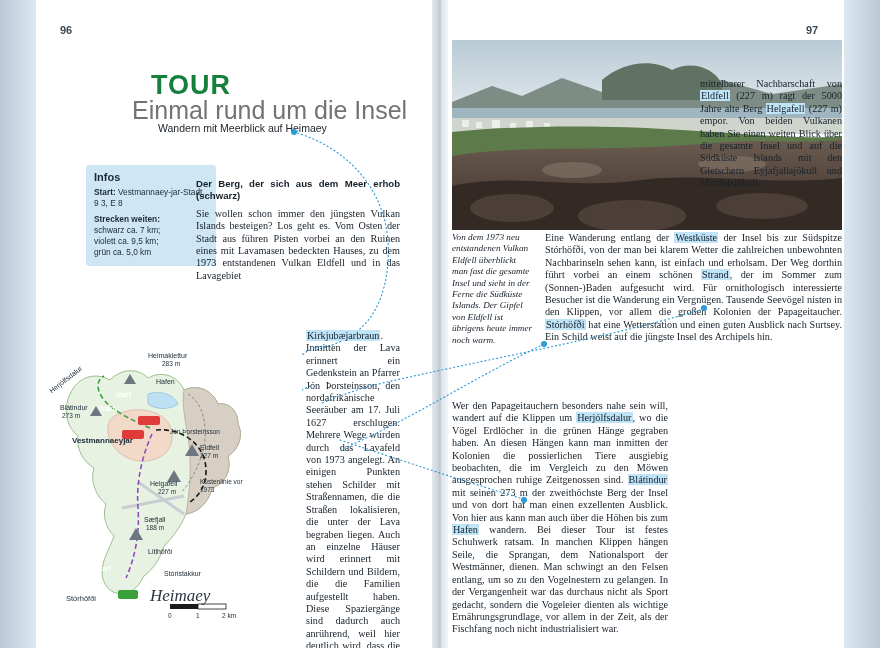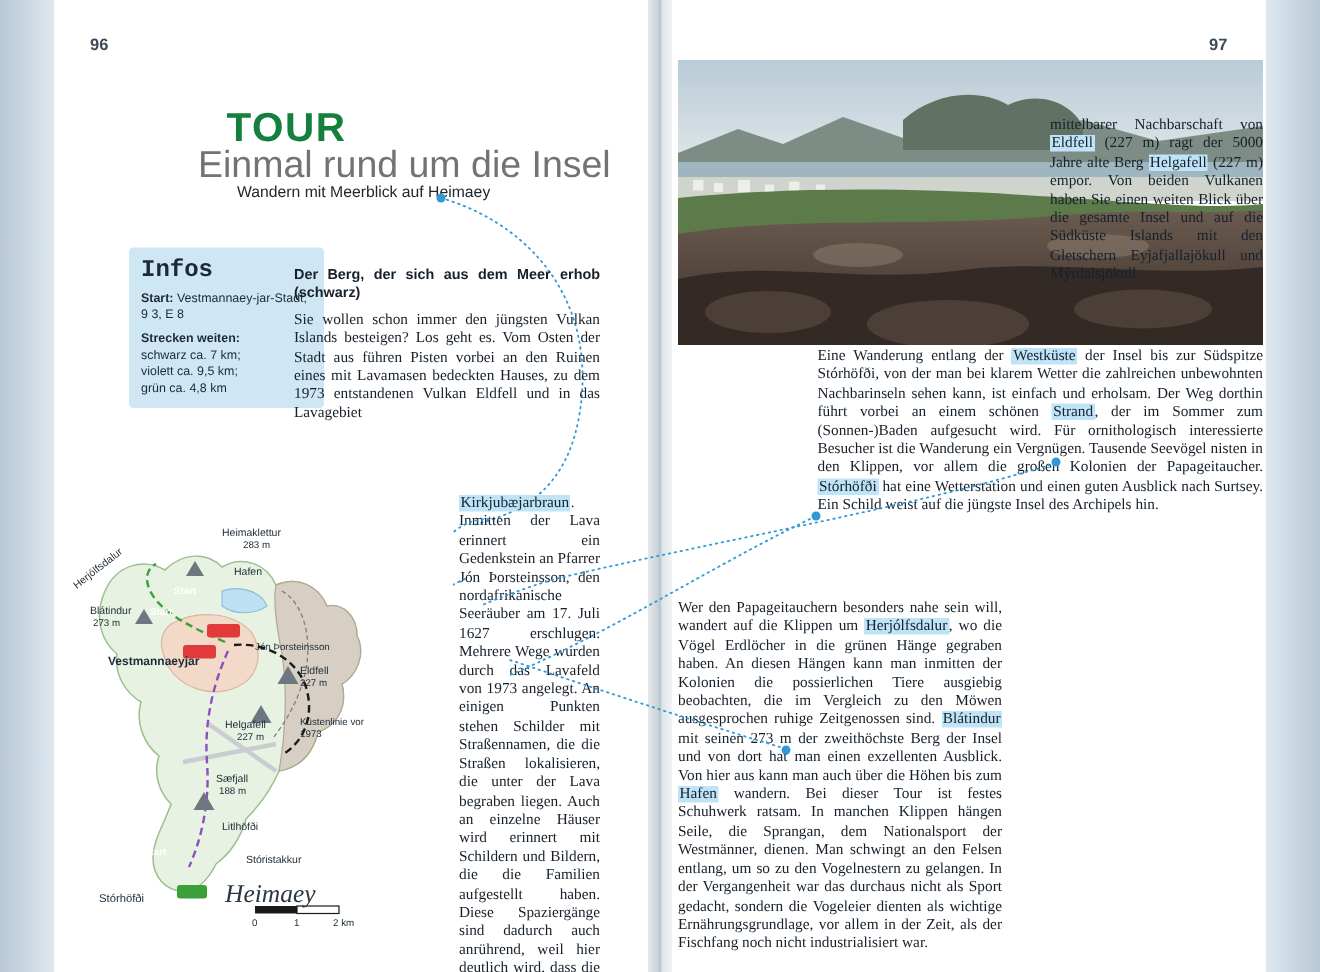--- a/index.html
+++ b/index.html
@@ -27,21 +27,21 @@
   h1.tour{position:absolute;left:145px;top:64px;margin:6px;
      font-family:"Liberation Sans",sans-serif;font-size:27px;letter-spacing:1px;
      color:#15803d;font-weight:bold;}
   h2.title{position:absolute;left:120px;top:84px;margin:12px;
      font-family:Liberation Sans, sans-serif;font-size:25px;color:#737373;font-weight:normal;}
   .subtitle{position:absolute;left:158px;top:122px;
      font-family:"Liberation Sans",sans-serif;font-size:10.5px;font-weight:normal;color:#20272e;}
 
   
   .infobox{position:absolute;left:86px;top:165px;width:114px;background:#cfe6f5;border-radius:3px;padding:6px 8px 8px 8px;}
-  .infobox .ib-title{font-family:Liberation Mono, monospace;font-weight:bold;font-size:16px;color:#1b2a36;margin-bottom:4px;}
+  .infobox .ib-title{font-family:Liberation Sans, sans-serif;font-weight:bold;font-size:11px;color:#1b2a36;margin-bottom:4px;}
   .infobox .ib-line{font-family:"Liberation Sans",sans-serif;font-size:8.3px;line-height:11px;color:#1b2a36;}
   .infobox .ib-line b{font-weight:bold;}
   .ib-sep{height:5px;}
 
   
   .col-left-text{position:absolute;left:196px;top:178px;width:204px;
      font-size:10.2px;line-height:12.4px;text-align:justify;color:#16202a;}
   .col-left-text p{margin:0 0 5px 0;}
   .col-left-text .head{font-family:"Liberation Sans",sans-serif;font-weight:bold;font-size:9.6px;}
   .hl{background:#bfe3f7;padding:0 1px;}
@@ -98,21 +98,21 @@
     <div class="ib-line">
       <b>Start:</b>
       <span>Vestmannaey-jar-Stadt,</span>
       <span>9 3, E 8</span>
     </div>
     <div class="ib-sep"></div>
     <div class="ib-line">
       <b>Strecken weiten:</b><br>
       <span>schwarz ca. 7 km;</span><br>
       <span>violett ca. 9,5 km;</span><br>
-      <span>grün ca. 4,8 km</span>
+      <span>grün ca. 5,0 km</span>
     </div>
   </div>
 
   <div class="col-left-text">
     <p class="head">Der Berg, der sich aus dem Meer erhob (schwarz)</p>
     <p><span>Sie wollen schon immer den jüngsten Vulkan Islands besteigen? Los geht es. Vom Osten der Stadt aus führen Pisten vorbei an den Ruinen eines mit Lavamasen bedeckten Hauses, zu dem 1973 entstandenen Vulkan Eldfell und in das Lavagebiet</span></p>
   </div>
 
   <div class="narrow">
     <p><span class="hl">Kirkjubæjarbraun</span><span>. Inmitten der Lava erinnert ein Gedenkstein an Pfarrer Jón Þorsteinsson, den nordafrikanische Seeräuber am 17. Juli 1627 erschlugen. Mehrere Wege wurden durch das Lavafeld von 1973 angelegt. An einigen Punkten stehen Schilder mit Straßennamen, die die Straßen lokalisieren, die unter der Lava begraben liegen. Auch an einzelne Häuser wird erinnert mit Schildern und Bildern, die die Familien aufgestellt haben. Diese Spaziergänge sind dadurch auch anrührend, weil hier deutlich wird, dass die Menschen bei dem Vulkanausbruch von 1973 ihren gesamten Besitz verloren. Nicht weniger spannend ist die Vegetation, die sich in den knapp fünf Jahrzehnten gewaltig entwickelt hat. In un-</span></p>
@@ -242,20 +242,21 @@
         <ellipse cx="180" cy="176" rx="54" ry="16"></ellipse>
         <ellipse cx="310" cy="166" rx="46" ry="13"></ellipse>
       </g>
       <g fill="#8e7f70" opacity="0.5">
         <ellipse cx="120" cy="130" rx="30" ry="8"></ellipse>
         <ellipse cx="280" cy="124" rx="34" ry="8"></ellipse>
       </g>
     </svg>
   </div>
 
+  <div class="caption">Von dem 1973 neu entstandenen Vulkan Eldfell überblickt man fast die gesamte Insel und sieht in der Ferne die Südküste Islands. Der Gipfel von Eldfell ist übrigens heute immer noch warm.</div>
 
   <div class="rcol-top">
     <p><span>mittelbarer Nachbarschaft von </span><span class="hl">Eldfell</span><span> (227 m) ragt der 5000 Jahre alte Berg </span><span class="hl">Helgafell</span><span> (227 m) empor. Von beiden Vulkanen haben Sie einen weiten Blick über die gesamte Insel und auf die Südküste Islands mit den Gletschern Eyjafjallajökull und Mýrdalsjökull.</span></p>
   </div>
 
   <div class="rcol-mid">
     <p><span>Eine Wanderung entlang der </span><span class="hl">Westküste</span><span> der Insel bis zur Südspitze Stórhöfði, von der man bei klarem Wetter die zahlreichen unbewohnten Nachbarinseln sehen kann, ist einfach und erholsam. Der Weg dorthin führt vorbei an einem schönen </span><span class="hl">Strand</span><span>, der im Sommer zum (Sonnen-)Baden aufgesucht wird. Für ornithologisch interessierte Besucher ist die Wanderung ein Vergnügen. Tausende Seevögel nisten in den Klippen, vor allem die großen Kolonien der Papageitaucher. </span><span class="hl">Stórhöfði</span><span> hat eine Wetterstation und einen guten Ausblick nach Surtsey. Ein Schild weist auf die jüngste Insel des Archipels hin.</span></p>
   </div>
 
   <div class="rcol-bottom">

